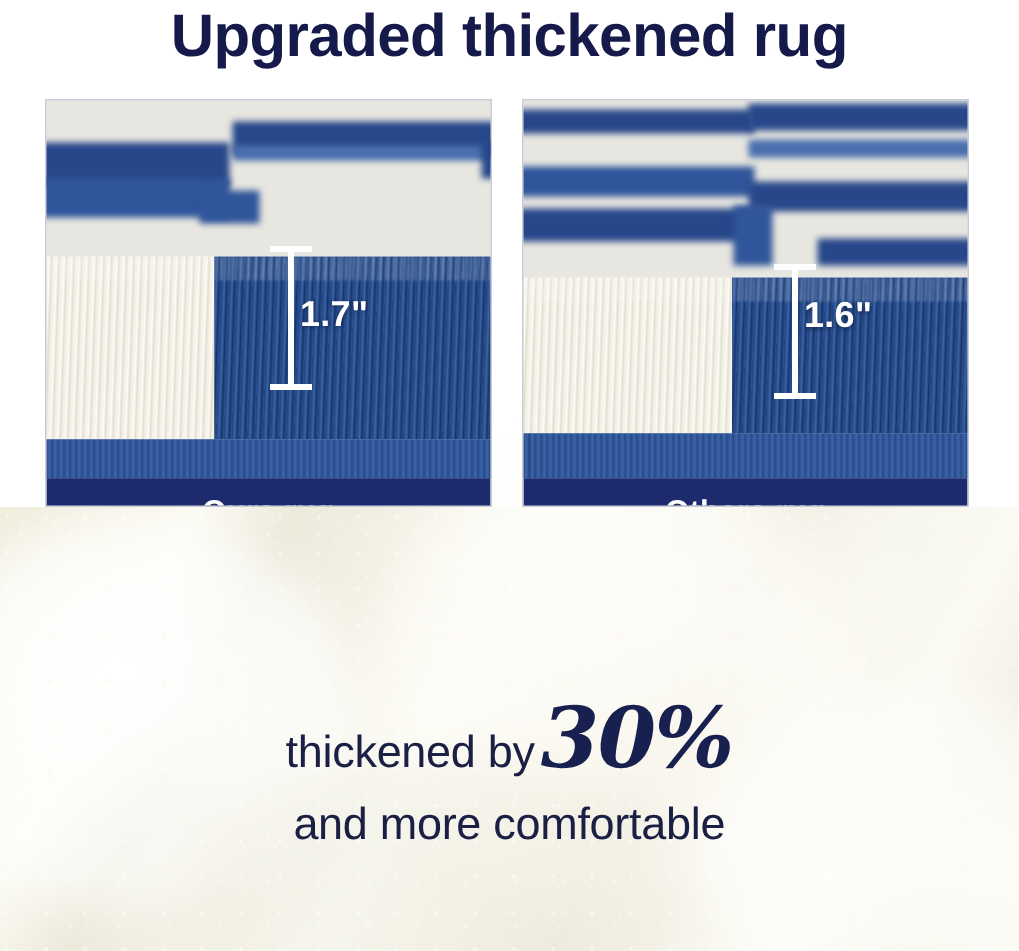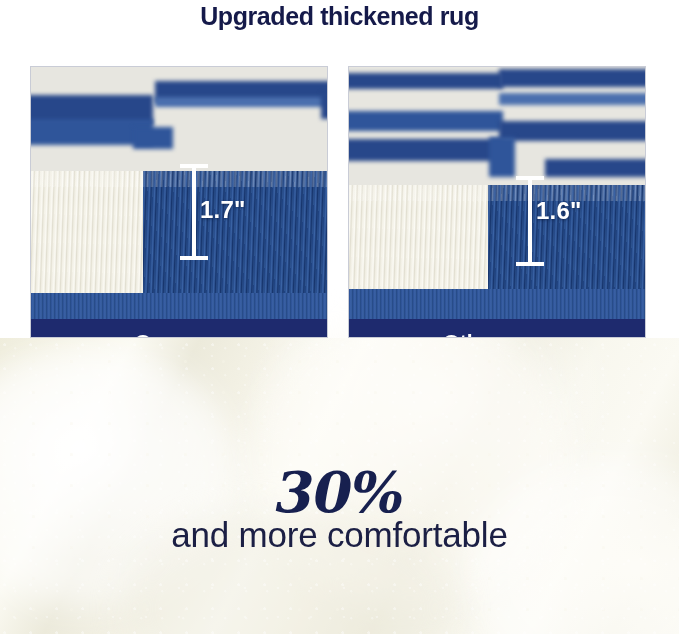--- a/index.html
+++ b/index.html
@@ -63,21 +63,21 @@
   .foam-swirl.s2 { left: 250px;  top: -30px; width: 320px; height: 300px; background: rgba(253,252,245,0.55); }
   .foam-swirl.s3 { left: 470px;  top: 120px; width: 280px; height: 240px; background: rgba(255,255,255,0.5); }
   .foam-swirl.s4 { left: 120px;  top: 170px; width: 340px; height: 200px; background: rgba(238,236,222,0.45); }
 
   
   .headline {
     position: absolute;
     left: 0; top: 2px;
     width: 679px;
     text-align: center;
-    font-size: 25px;
+    font-size: 40px;
     font-weight: 700;
     letter-spacing: -0.4px;
     color: #151a4a;
     white-space: nowrap;
   }
 
   
   .panel {
     position: absolute;
     top: 66px;
@@ -232,22 +232,22 @@
   .promo-pct {
     font-family: "DejaVu Serif", serif;
     font-style: italic;
     font-weight: 700;
     font-size: 56px;
     letter-spacing: -1px;
     color: #17204f;
     line-height: 0.8;
   }
   .promo-line2 {
-    margin-top: 0;
-    font-size: 35px;
+    margin-top: 14px;
+    font-size: 30px;
     letter-spacing: -0.2px;
     white-space: nowrap;
   }
 </style>
 </head>
 <body>
 
 <div id="infographic">
 
   <div class="foam-bg">
@@ -330,18 +330,19 @@
 
   <div class="measure m-right">
     <div class="stem"></div>
     <div class="cap top"></div>
     <div class="cap bot"></div>
   </div>
   <div class="measure-label m-right-label">1.6"</div>
 
   <div class="promo">
     <div class="promo-line1">
+      <span>thickened by</span>
       <span class="promo-pct">30%</span>
     </div>
     <div class="promo-line2">and more comfortable</div>
   </div>
 
 </div>
 
 </body></html>

